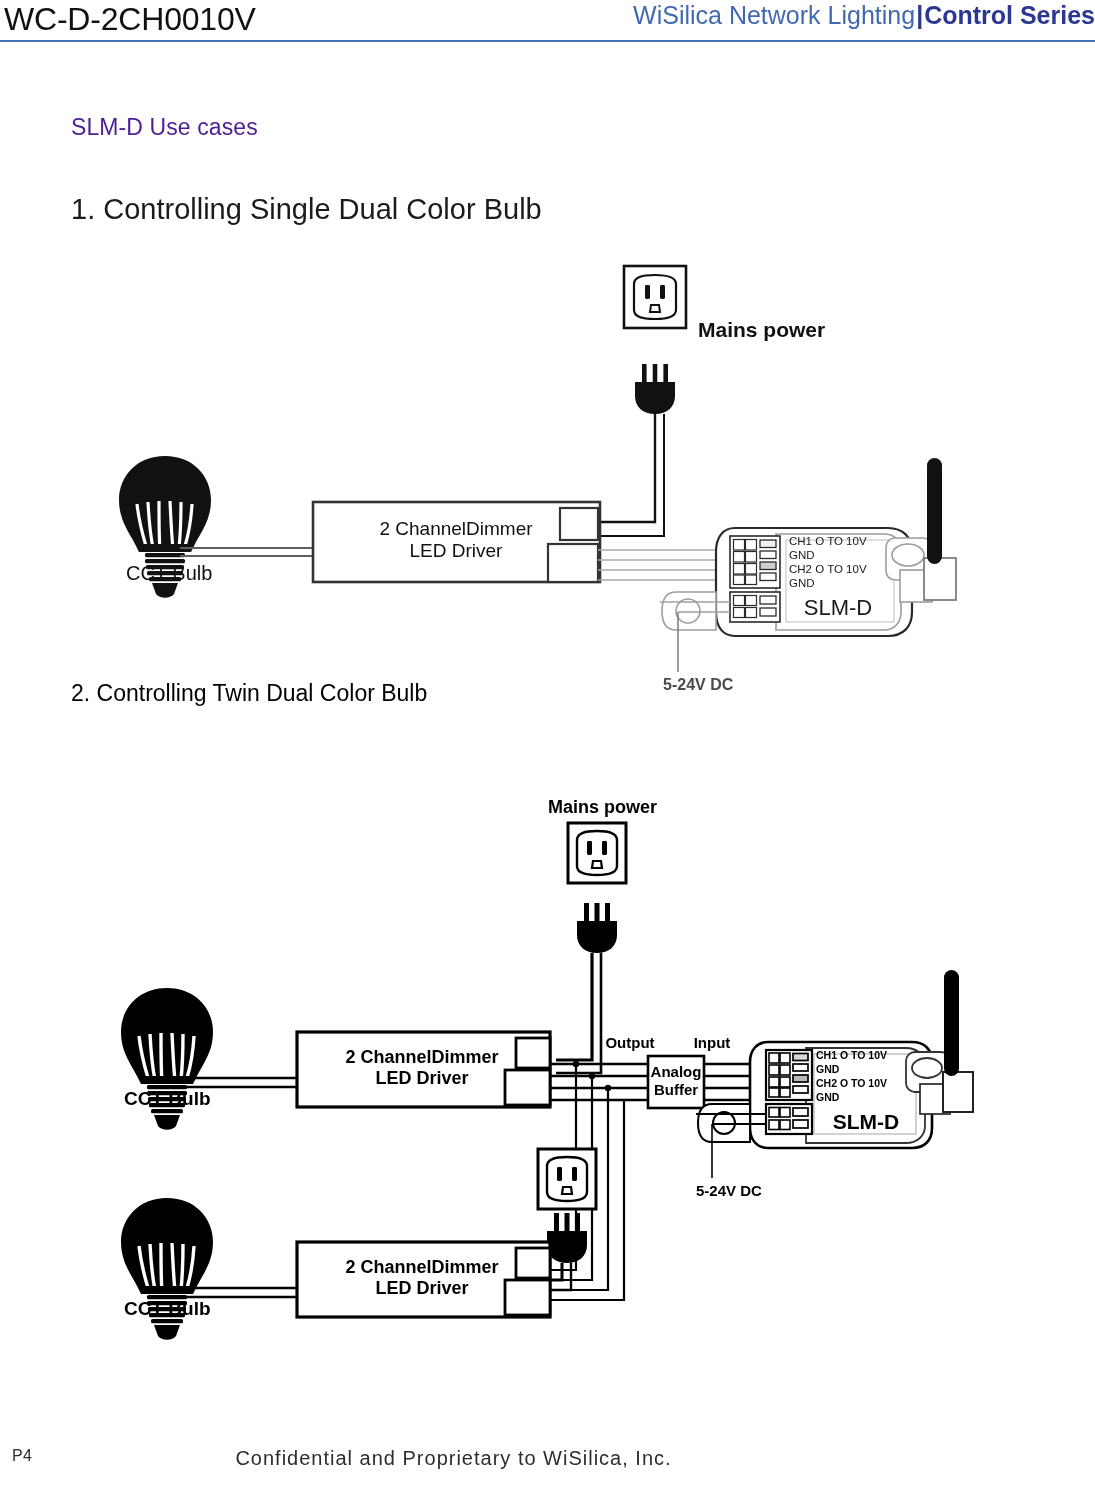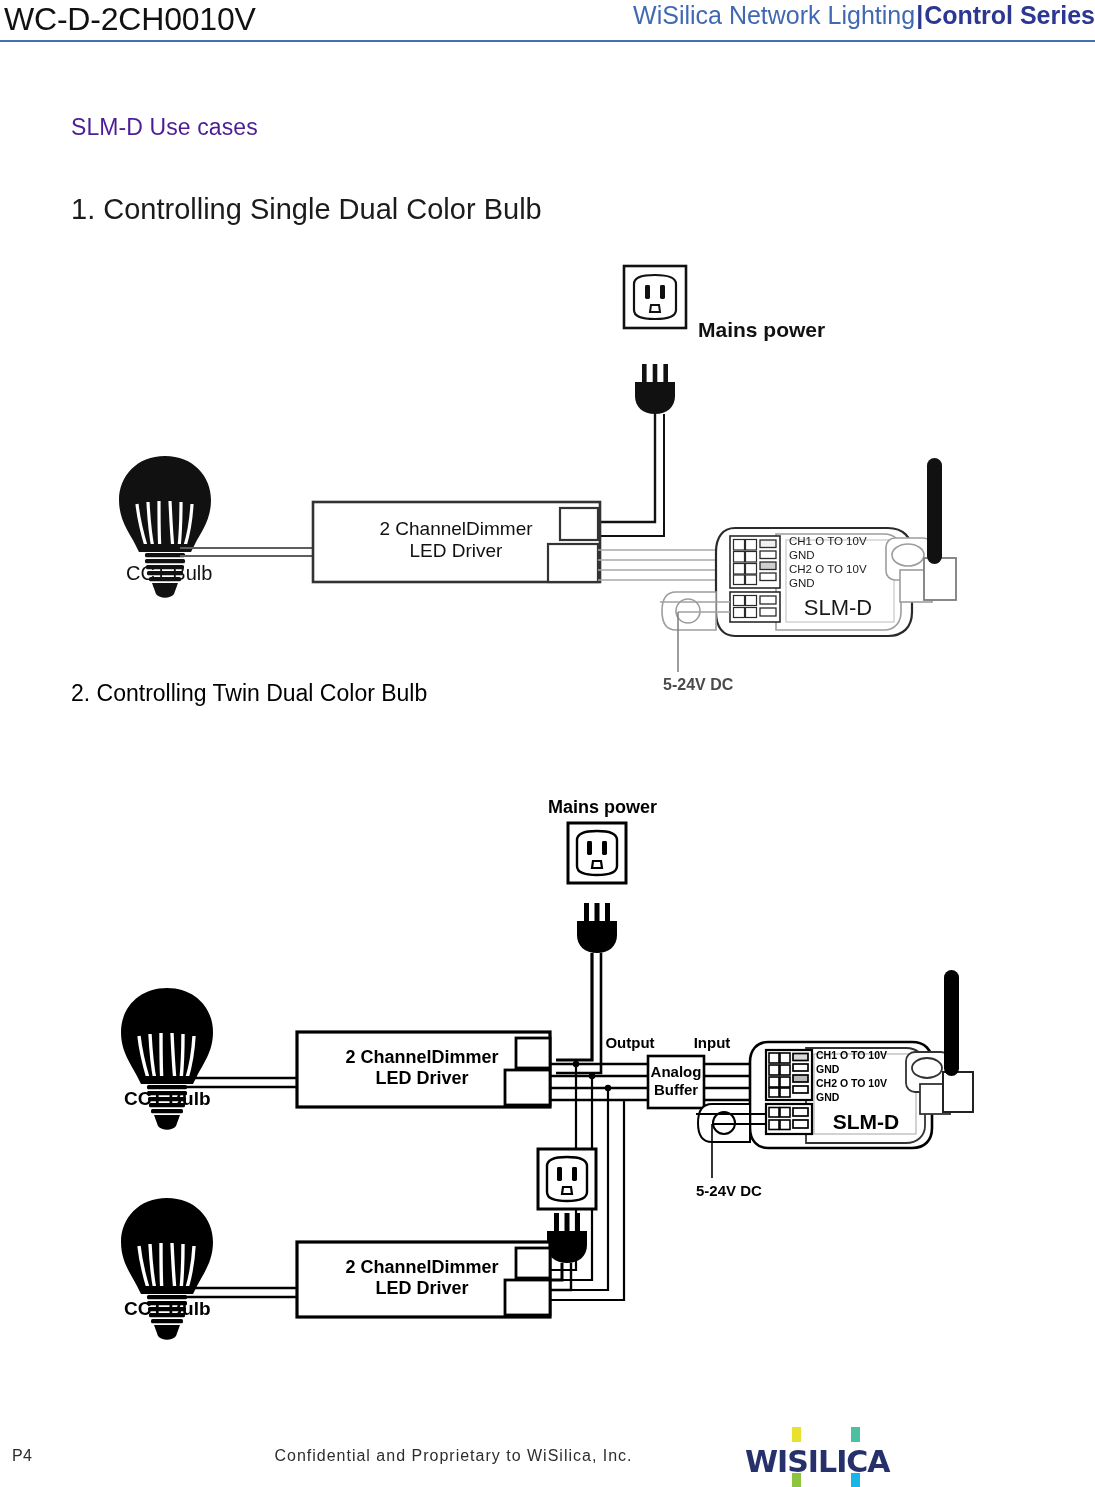--- a/index.html
+++ b/index.html
@@ -49,21 +49,21 @@
   }
 
   
   .page-footer { position:absolute; left:8px; top:1440px; width:891px; height:47px; }
   .ftr-page {
     position:absolute; left:4px; top:7px;
     font-size:16px; color:#2d2d2d; letter-spacing:0.4px;
   }
   .ftr-center {
     position:absolute; left:0; right:0; top:7px; text-align:center;
-    font-size:16px; color:#2d2d2d; letter-spacing:1.0px;
+    font-size:20px; color:#2d2d2d; letter-spacing:1.0px;
   }
   .ftr-logo {
     position:absolute; right:2px; top:-13px; width:152px; height:60px;
   }
   .logo-word {
     position:absolute; left:0; top:17px; width:152px;
     font-size:30px; font-weight:700; color:#26306b;
     letter-spacing:-1.0px; font-family:"DejaVu Sans", sans-serif;
   }
   .logo-tick { position:absolute; width:9px; height:15px; }
@@ -447,20 +447,13 @@
     <rect x="505" y="520" width="45" height="35" fill="#fff" stroke="#000" stroke-width="2.8"></rect>
   </g>
   <text x="422" y="513" text-anchor="middle" font-family="'Liberation Sans',sans-serif" font-size="18" font-weight="700" fill="#000">2 ChannelDimmer</text>
   <text x="422" y="534" text-anchor="middle" font-family="'Liberation Sans',sans-serif" font-size="18" font-weight="700" fill="#000">LED Driver</text>
 </svg>
 </div>
 
 <div class="page-footer">
   <div class="ftr-page">P4</div>
   <div class="ftr-center">Confidential and Proprietary to WiSilica, Inc.</div>
-  <div class="ftr-logo">
-    <div class="logo-tick tick-tl"></div>
-    <div class="logo-tick tick-tr"></div>
-    <div class="logo-word">WISILICA</div>
-    <div class="logo-tick tick-bl"></div>
-    <div class="logo-tick tick-br"></div>
-  </div>
 </div>
 
 </body></html>

